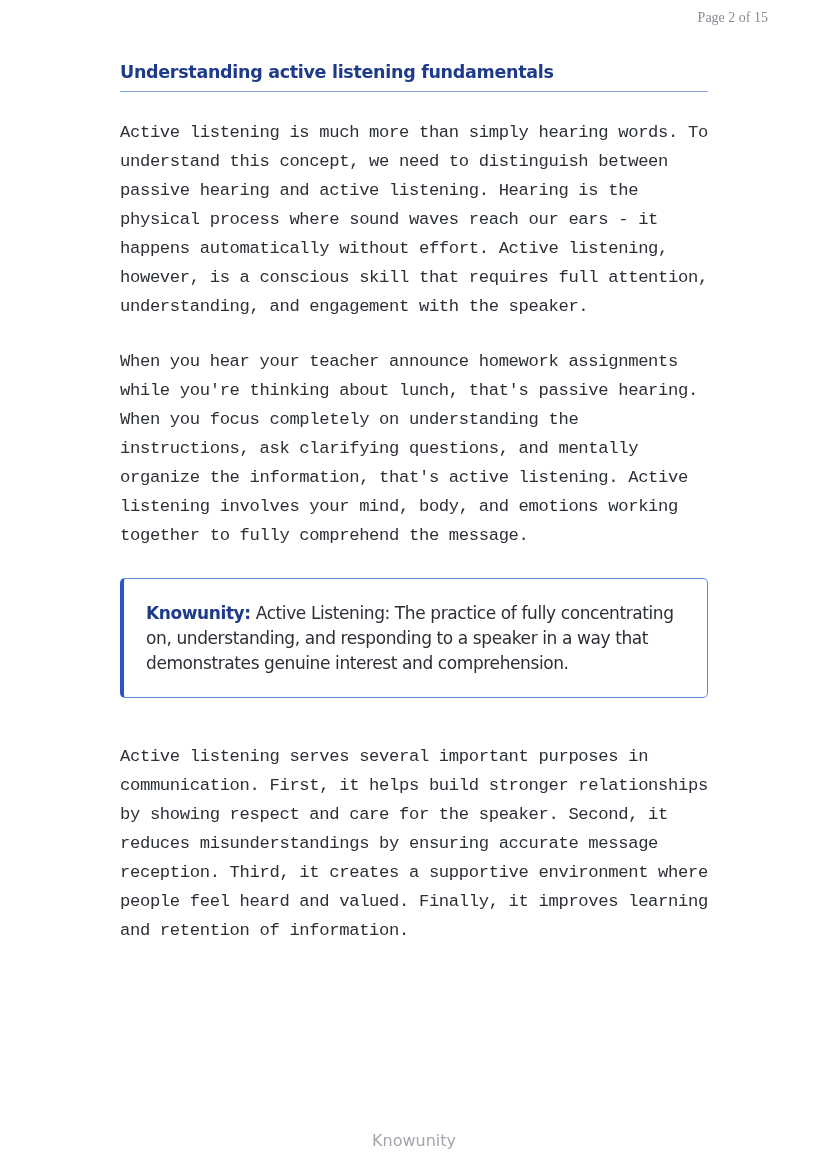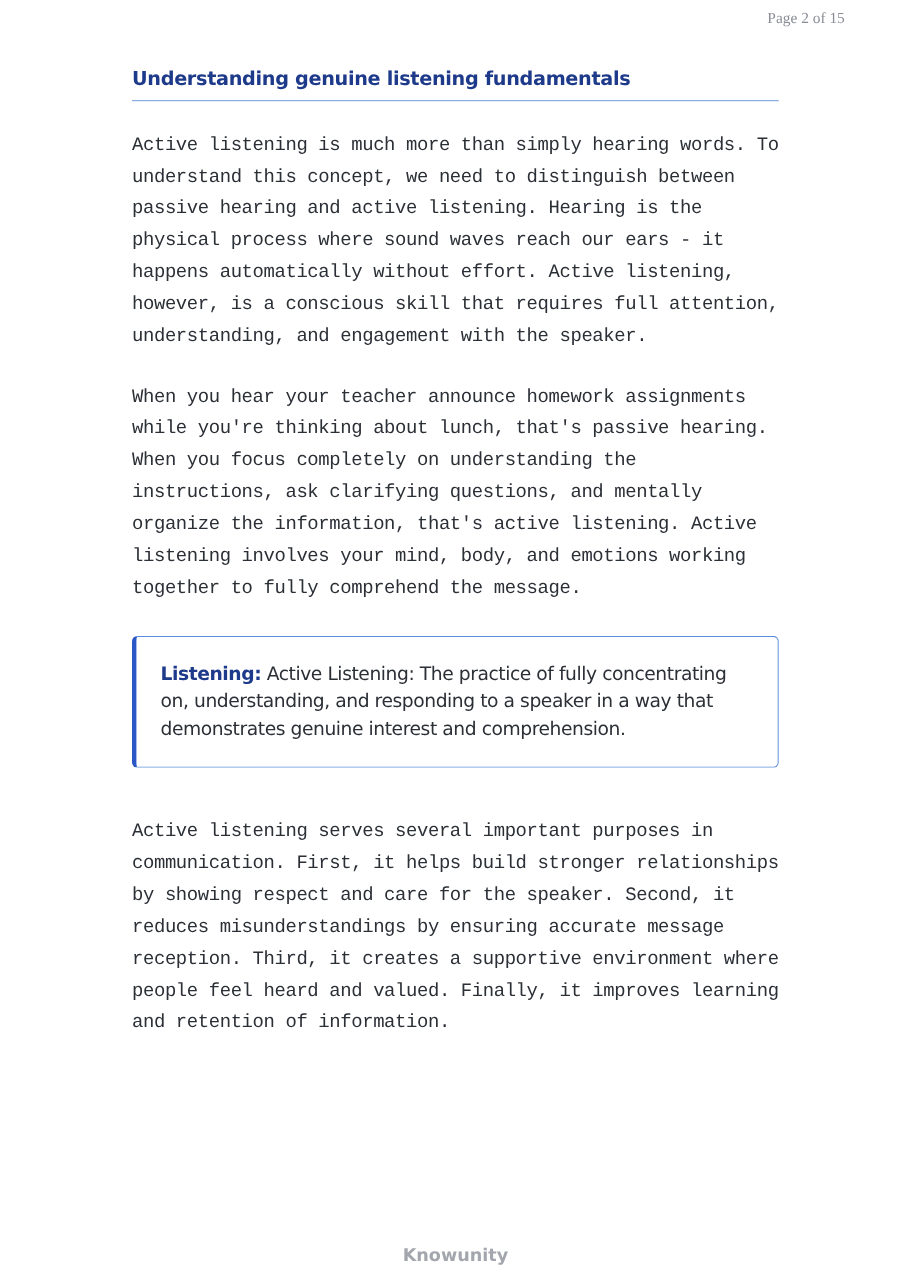--- a/index.html
+++ b/index.html
@@ -27,34 +27,34 @@
       border-radius: 5px; padding: 22px 24px 21px 22px;
     }
     .defbox .dtext {
       font-family: "DejaVu Sans", sans-serif; font-size: 17px; color: #2b2f36;
       line-height: 25px; letter-spacing: -0.4px;
     }
     .defbox .dlabel { font-weight: bold; color: #1e3a8a; }
     .p3 { margin-top: 44px; }
     .footer {
       position: absolute; left: 0; width: 828px; top: 1131px; text-align: center;
-      font-family: "DejaVu Sans", sans-serif; font-size: 16px; color: #a3a6ad; font-weight: bold;
+      font-family: "DejaVu Sans", sans-serif; font-size: 16px; color: #a3a6ad;
     }
   </style>
 </head>
 <body>
 
 <div class="page-num">Page 2 of 15</div>
 
 <div class="content">
-  <h2 class="h1">Understanding genuine listening fundamentals</h2>
+  <h2 class="h1">Understanding active listening fundamentals</h2>
   <p class="p1">Active listening is much more than simply hearing words. To understand this concept, we need to distinguish between passive hearing and active listening. Hearing is the physical process where sound waves reach our ears - it happens automatically without effort. Active listening, however, is a conscious skill that requires full attention, understanding, and engagement with the speaker.</p>
 
   <p class="p2">When you hear your teacher announce homework assignments while you're thinking about lunch, that's passive hearing. When you focus completely on understanding the instructions, ask clarifying questions, and mentally organize the information, that's active listening. Active listening involves your mind, body, and emotions working together to fully comprehend the message.</p>
 
   <div class="defbox">
-    <div class="dtext"><span class="dlabel">Listening:</span><span> Active Listening: The practice of fully concentrating on, understanding, and responding to a speaker in a way that demonstrates genuine interest and comprehension.</span></div>
+    <div class="dtext"><span class="dlabel">Knowunity:</span><span> Active Listening: The practice of fully concentrating on, understanding, and responding to a speaker in a way that demonstrates genuine interest and comprehension.</span></div>
   </div>
 
   <p class="p3">Active listening serves several important purposes in communication. First, it helps build stronger relationships by showing respect and care for the speaker. Second, it reduces misunderstandings by ensuring accurate message reception. Third, it creates a supportive environment where people feel heard and valued. Finally, it improves learning and retention of information.</p>
 </div>
 
 <div class="footer">Knowunity</div>
 
 </body></html>

